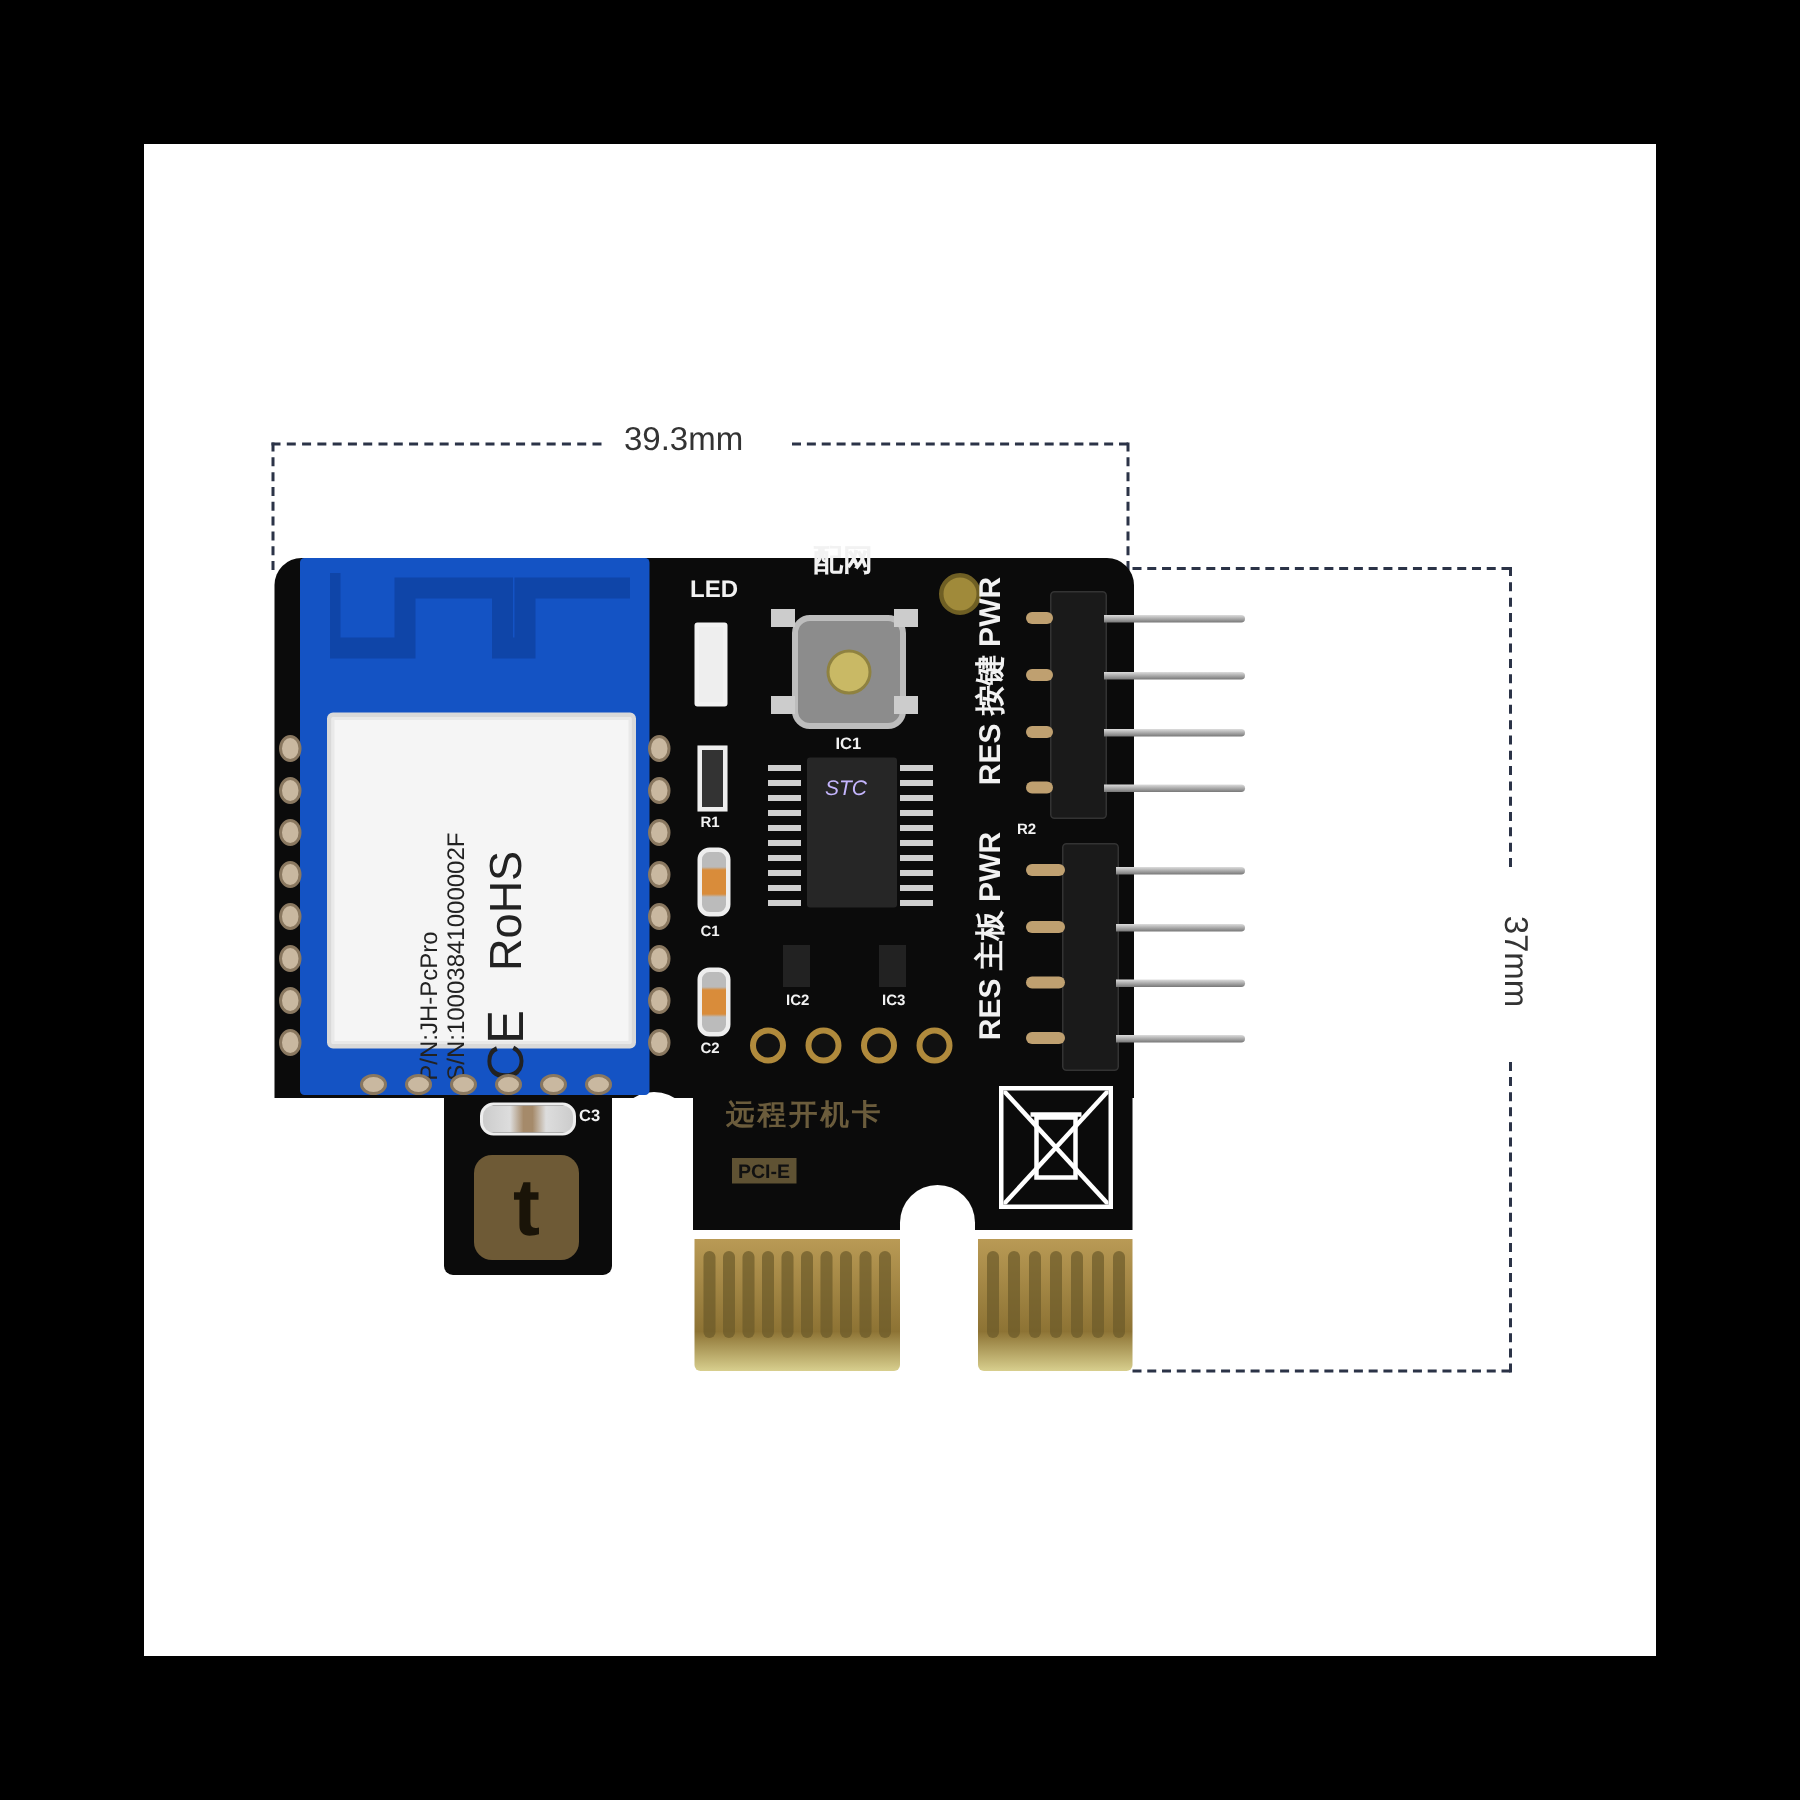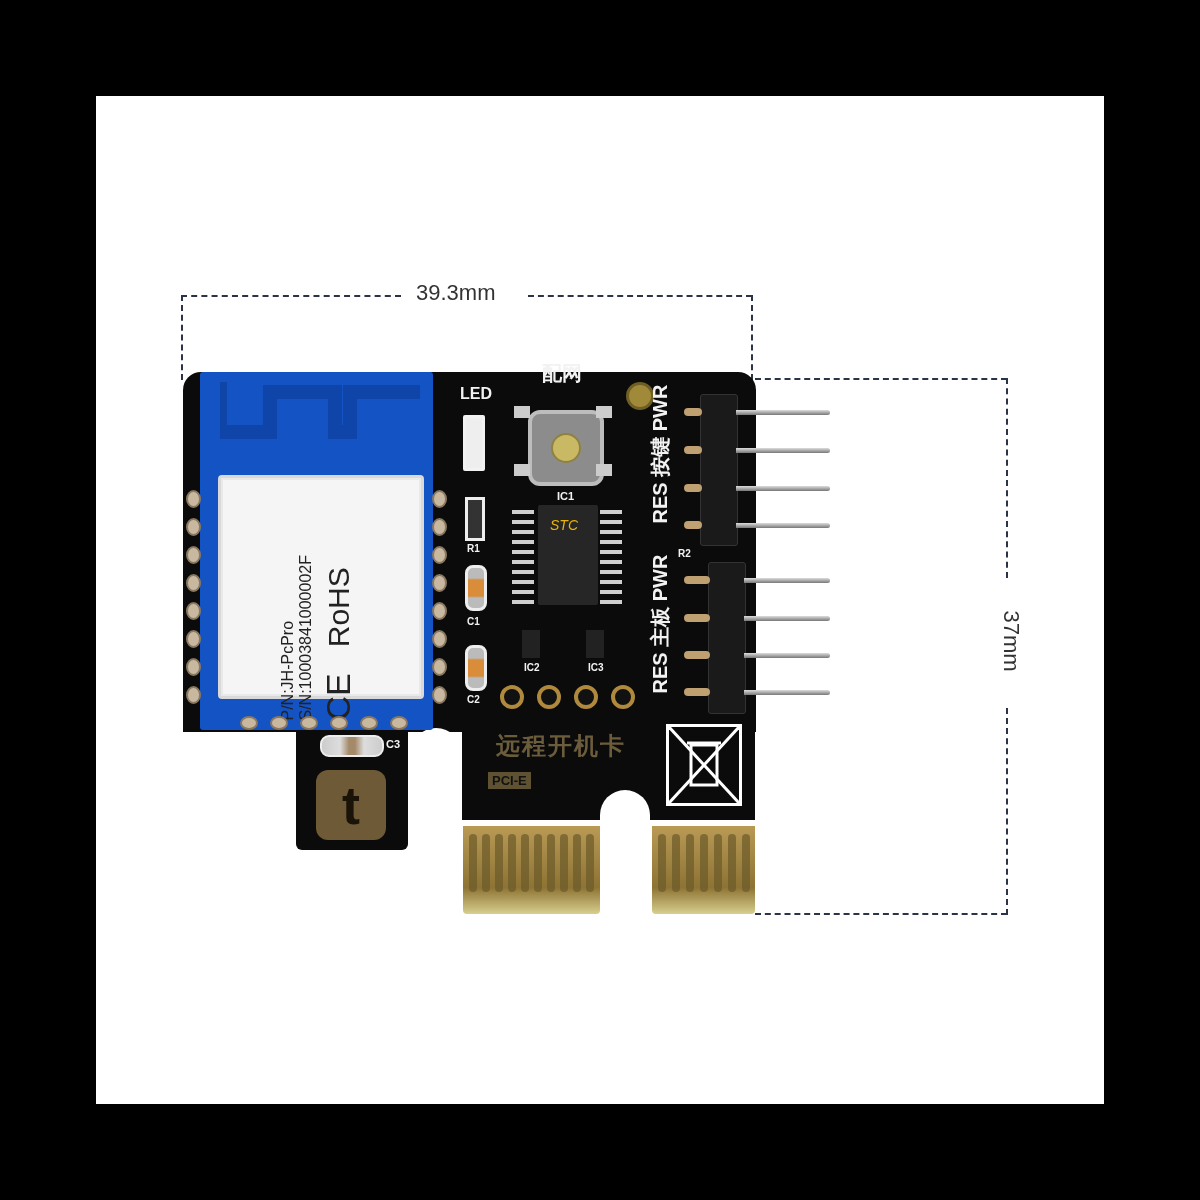--- a/index.html
+++ b/index.html
@@ -124,21 +124,21 @@
   <div style="width:26px;height:26px;border-radius:50%;background:#c9b965;border:2px solid #8f8240;"></div>
 </div>
 <div class="abs" style="left:514px;top:406px;width:16px;height:12px;background:#ccc;"></div>
 <div class="abs" style="left:596px;top:406px;width:16px;height:12px;background:#ccc;"></div>
 <div class="abs" style="left:514px;top:464px;width:16px;height:12px;background:#ccc;"></div>
 <div class="abs" style="left:596px;top:464px;width:16px;height:12px;background:#ccc;"></div>
 <div class="abs" style="left:626px;top:382px;width:22px;height:22px;border-radius:50%;background:#a08a3a;border:3px solid #6f5f24;"></div>
 
 <div class="silk" style="left:557px;top:490px;font-size:11px;">IC1</div>
 <div class="abs" style="left:538px;top:505px;width:60px;height:100px;background:#262626;border-radius:2px;">
-  <span style="position:absolute;left:12px;top:12px;color:#eab308;font-style:italic;font-size:14px;">STC</span>
+  <span style="position:absolute;left:12px;top:12px;color:#c4b5fd;font-style:italic;font-size:14px;">STC</span>
 </div>
 <div class="chip-pin" style="left:512px;top:510px"></div>
 <div class="chip-pin" style="left:512px;top:520px"></div>
 <div class="chip-pin" style="left:512px;top:530px"></div>
 <div class="chip-pin" style="left:512px;top:540px"></div>
 <div class="chip-pin" style="left:512px;top:550px"></div>
 <div class="chip-pin" style="left:512px;top:560px"></div>
 <div class="chip-pin" style="left:512px;top:570px"></div>
 <div class="chip-pin" style="left:512px;top:580px"></div>
 <div class="chip-pin" style="left:512px;top:590px"></div>
@@ -164,21 +164,21 @@
 <div class="abs" style="left:522px;top:630px;width:18px;height:28px;background:#222;"></div>
 <div class="silk" style="left:524px;top:662px;font-size:10px;">IC2</div>
 <div class="abs" style="left:586px;top:630px;width:18px;height:28px;background:#222;"></div>
 <div class="silk" style="left:588px;top:662px;font-size:10px;">IC3</div>
 
 <div class="hole" style="left:500px;top:685px"></div>
 <div class="hole" style="left:537px;top:685px"></div>
 <div class="hole" style="left:574px;top:685px"></div>
 <div class="hole" style="left:611px;top:685px"></div>
 
-<div class="abs" style="left:484px;top:730px;font-size:24px;color:#6b5c3c;font-weight:bold;letter-spacing:2px;margin-left:12px;">远程开机卡</div>
+<div class="abs" style="left:484px;top:730px;font-size:19px;color:#6b5c3c;font-weight:bold;letter-spacing:2px;">远程开机卡</div>
 <div class="abs" style="left:488px;top:772px;font-size:13px;color:#111;background:#5f5233;padding:1px 4px;font-weight:bold;">PCI-E</div>
 
 <div class="abs" style="left:666px;top:724px;width:70px;height:76px;border:3px solid #fff;">
   <svg width="70" height="76" viewBox="0 0 70 76">
     <line x1="0" y1="0" x2="70" y2="76" stroke="#fff" stroke-width="3"></line>
     <line x1="70" y1="0" x2="0" y2="76" stroke="#fff" stroke-width="3"></line>
     <rect x="22" y="18" width="26" height="40" fill="none" stroke="#fff" stroke-width="3"></rect>
     <line x1="18" y1="16" x2="52" y2="16" stroke="#fff" stroke-width="3"></line>
   </svg>
 </div>

